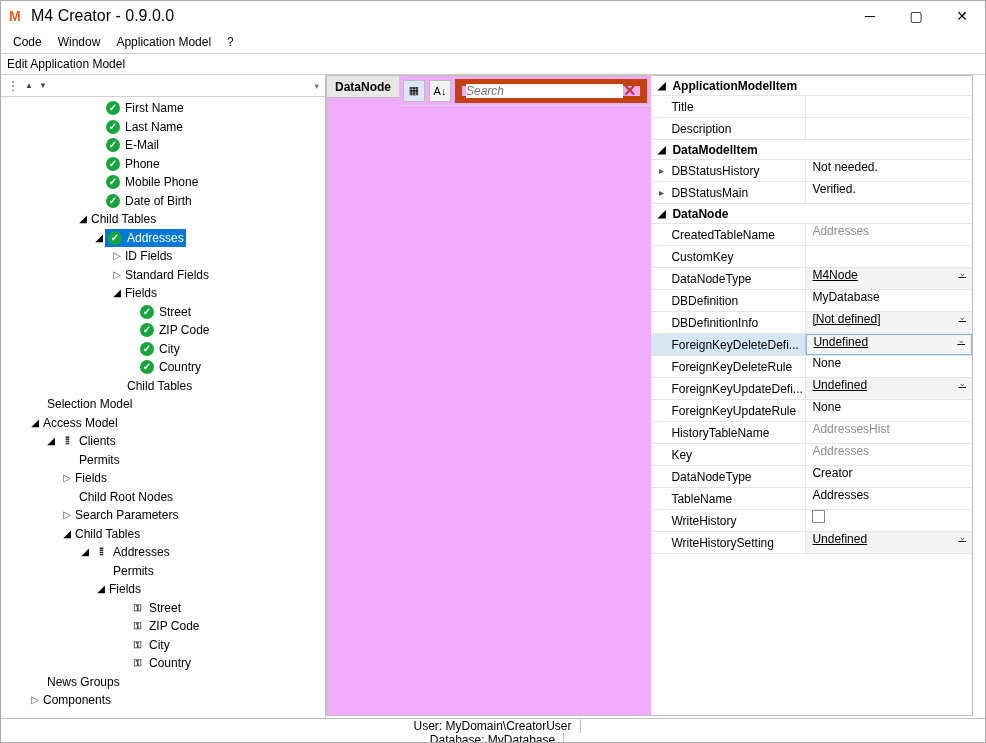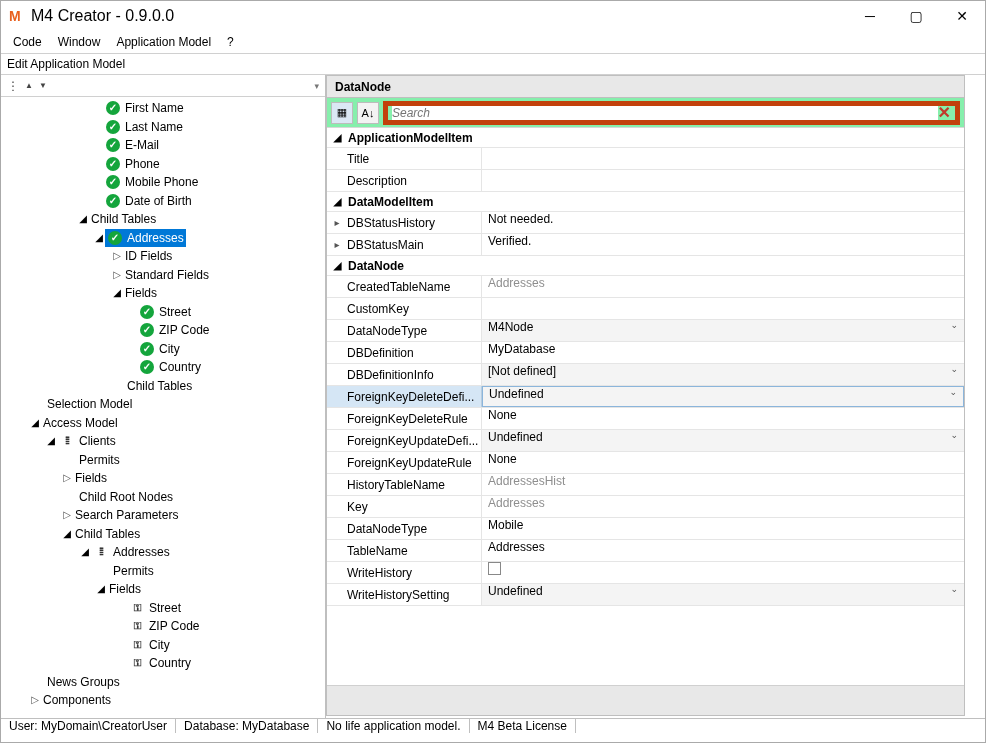--- a/index.html
+++ b/index.html
@@ -34,50 +34,50 @@
 .tree-row .arrow { width: 12px; text-align: center; color: #555; font-size: 10px; }
 .tree-row .arrow.open { color: #000; }
 .tree-row .icon { width: 16px; height: 16px; display: inline-flex; align-items: center; justify-content: center; margin: 0 2px; }
 .tree-row .lbl { padding: 0 2px; }
 .tree-row.selected { }
 .tree-row.selected .icon, .tree-row.selected .lbl, .tree-row.selected .lblwrap { background: #0078d7; color: #fff; }
 .green-check { width: 14px; height: 14px; border-radius: 50%; background: #14a53c; color: #fff; font-size: 10px; font-weight: bold; display: flex; align-items: center; justify-content: center; line-height: 1; }
 .kd { font-size: 10px; color: #333; font-weight: bold; letter-spacing: -1px; }
 
 
-.proppanel { flex: 1; display: flex; flex-direction: column; border: 1px solid #bfbfbf; margin: 0 20px 2px 0; background: #86efac; }
+.proppanel { flex: 1; display: flex; flex-direction: row; border: 1px solid #bfbfbf; margin: 0 12px 2px 0; background: #f0abfc; }
 .prophdr { height: 22px; background: #e8e8e8; border-bottom: 1px solid #bfbfbf; display: flex; align-items: center; padding: 0 8px; font-weight: bold; font-size: 12px; }
 .proptoolbar { height: 30px; display: flex; align-items: center; padding: 3px 4px; gap: 4px; border-bottom: 1px solid #d8d8d8; }
 .proptoolbar .tb-btn { width: 22px; height: 22px; border: 1px solid #bcbcbc; background: #f3f3f3; display: flex; align-items: center; justify-content: center; font-size: 11px; }
-.proptoolbar .search-box { flex: 1; height: 24px; border: 5px solid #c2410c; display: flex; align-items: center; padding: 0 4px; justify-content: space-between; }
+.proptoolbar .search-box { flex: 1; height: 24px; border: 7px solid #c2410c; display: flex; align-items: center; padding: 0 4px; justify-content: space-between; }
 .proptoolbar .search-box input { flex: 1; border: none; outline: none; font-size: 12px; color: #777; font-style: italic; font-family: inherit; }
 .proptoolbar .search-box .clear { color: #c0392b; font-size: 16px; font-weight: bold; }
 
 .propgrid { flex: 1; overflow-y: auto; overflow-x: hidden; background: #fff; }
 .prop-cat { height: 20px; display: flex; align-items: center; border-bottom: 1px solid #e5e5e5; background: #fff; font-weight: bold; font-size: 12px; }
 .prop-cat .exp { width: 21px; text-align: center; font-size: 10px; color: #000; }
 .prop-row { height: 22px; display: flex; border-bottom: 1px solid #e5e5e5; font-size: 12px; }
 .prop-row .pname-cell { width: 155px; display: flex; align-items: center; border-right: 1px solid #e5e5e5; padding-left: 0; background: #fff; overflow: hidden; }
 .prop-row .pname-cell .exp { width: 20px; text-align: center; font-size: 10px; color: #555; }
 .prop-row .pname-cell .pname { flex: 1; white-space: nowrap; overflow: hidden; text-overflow: ellipsis; }
 .prop-row .pval-cell { flex: 1; display: flex; padding: 0 6px; background: #fff; overflow: hidden; }
 .prop-row .pval-cell .carat { font-size: 8px; color: #555; }
 .prop-row.disabled .pval-cell { color: #8e8e8e; }
 .prop-row.highlight { background: #d5e6f5; }
 .prop-row.highlight .pname-cell, .prop-row.highlight .pval-cell { background: #d5e6f5; border-right-color:#b8ccde;}
 .prop-row.highlight .pval-cell { border: 1px solid #8bb5db; margin: 0; }
-.prop-row.dropdown .pval-cell { background: #f4f4f4; }
+.prop-row.dropdown .pval-cell { background: #f4f4f4; text-decoration: underline; }
 .prop-row.dropdown .pval-cell .val { flex: 1; }
 .prop-row.dropdown .pval-cell .carat { font-size: 9px; color: #555; }
 .chk { width: 13px; height: 13px; border: 1px solid #888; background: #fff; }
 
 .gray-strip { background: #e8e8e8; height: 30px; border-top: 1px solid #d0d0d0; margin-top: auto; }
 
 
-.statusbar { height: 24px; border-top: 1px solid #bfbfbf; display: flex; align-items: flex-start; font-size: 12px; background: #fff; }
+.statusbar { height: 24px; border-top: 1px solid #bfbfbf; display: flex; align-items: center; font-size: 12px; background: #fff; flex-direction: column; }
 .statusbar .cell { padding: 0 8px; border-right: 1px solid #bfbfbf; display: flex; align-items: center; }
 
 ::-webkit-scrollbar { width: 17px; height: 17px; }
 ::-webkit-scrollbar-track { background: #f0f0f0; }
 ::-webkit-scrollbar-thumb { background: #c2c2c2; }
 ::-webkit-scrollbar-button { background: #f0f0f0; height: 17px; display: block; border: 1px solid #e0e0e0; }
 </style>
 </head>
 <body>
 
@@ -446,21 +446,21 @@
           <div class="pval-cell">
             <span class="val">Addresses</span>
           </div>
         </div>
       <div class="prop-row">
           <div class="pname-cell">
             <span class="exp"></span>
             <span class="pname">DataNodeType</span>
           </div>
           <div class="pval-cell">
-            <span class="val">Mobile</span>
+            <span class="val">Creator</span>
           </div>
         </div>
       <div class="prop-row">
           <div class="pname-cell">
             <span class="exp"></span>
             <span class="pname">TableName</span>
           </div>
           <div class="pval-cell">
             <span class="val">Addresses</span>
           </div>

